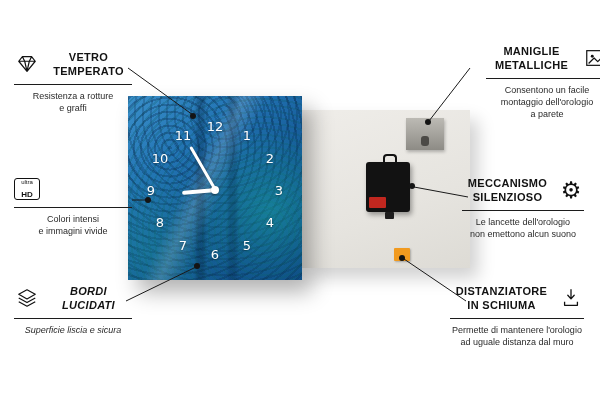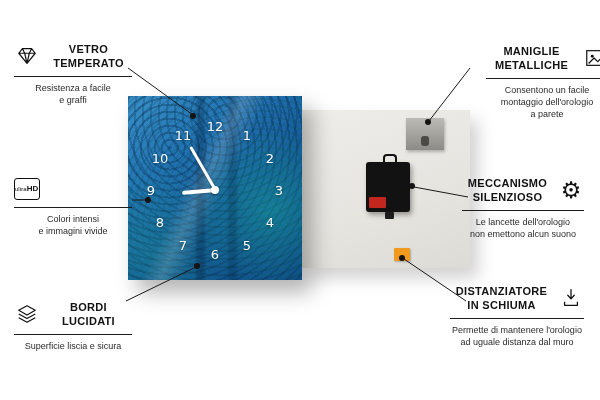--- a/index.html
+++ b/index.html
@@ -8,29 +8,29 @@
 
   
   .callout{position:absolute;display:flex;flex-direction:column;z-index:10;}
   .callout .head{display:flex;align-items:center;gap:5px;padding-bottom:5px;border-bottom:1px solid #1c1c1c;}
   .callout.right .head{flex-direction:row-reverse;}
   .callout .icon{flex:none;width:26px;height:26px;display:flex;align-items:center;justify-content:center;}
   .callout .title{flex:1;font-size:11px;font-weight:bold;letter-spacing:.3px;color:#121212;
                   text-align:center;white-space:pre-line;line-height:1.3;}
   .callout .subtitle{font-size:9px;color:#2a2a2a;text-align:center;white-space:pre-line;
                      margin-top:5px;line-height:1.35;}
-  #c-vetro{left:14px;top:42px;width:118px;}
+  #c-vetro{left:14px;top:50px;width:118px;}
   #c-stampa{left:14px;top:176px;width:118px;}
-  #c-bordi{left:14px;top:300px;width:118px;}
+  #c-bordi{left:14px;top:284px;width:118px;font-style:italic;}
   #c-maniglie{left:486px;top:44px;width:122px;}
   #c-mecc{left:462px;top:176px;width:122px;}
   #c-dist{left:450px;top:284px;width:134px;}
 
   .uhd-box{width:26px;height:20px;border:1.5px solid #111;border-radius:3px;display:flex;
-           flex-direction:row;align-items:center;justify-content:flex-start;line-height:1;}
+           flex-direction:column;align-items:center;justify-content:space-between;line-height:1;}
   .uhd-top{font-size:6px;color:#111;}
   .uhd-bottom{font-size:8px;font-weight:bold;color:#111;}
   .gear-glyph{font-family:"DejaVu Sans",sans-serif;font-size:23px;color:#111;line-height:1;}
 
   
   #clock-front{position:absolute;left:128px;top:96px;width:174px;height:184px;z-index:2;
       background:linear-gradient(140deg,#3a8fc9 0%,#2274b4 30%,#155a97 60%,#0e4a85 100%);
       box-shadow:10px 12px 20px rgba(0,0,0,0.30);}
   #clock-front .pattern{position:absolute;inset:0;
       background:
@@ -133,21 +133,21 @@
   <div class="callout left" id="c-vetro">
     <div class="head">
       <span class="icon">
         <svg class="ic-svg" width="22" height="22" viewBox="0 0 24 24">
           <path d="M7 4 L17 4 L21 9 L12 20 L3 9 Z M3 9 H21 M7 4 L9.5 9 L12 20 M17 4 L14.5 9 L12 20" fill="none" stroke="#111" stroke-width="1.3" stroke-linejoin="round"></path>
         </svg>
       </span>
       <span class="title">VETRO
 TEMPERATO</span>
     </div>
-    <div class="subtitle">Resistenza a facile
+    <div class="subtitle">Resistenza a rotture
 e graffi</div>
   </div>
 
   <div class="callout left" id="c-stampa">
     <div class="head">
       <span class="icon">
         <span class="uhd-box">
           <span class="uhd-top">ultra</span>
           <span class="uhd-bottom">HD</span>
         </span>

